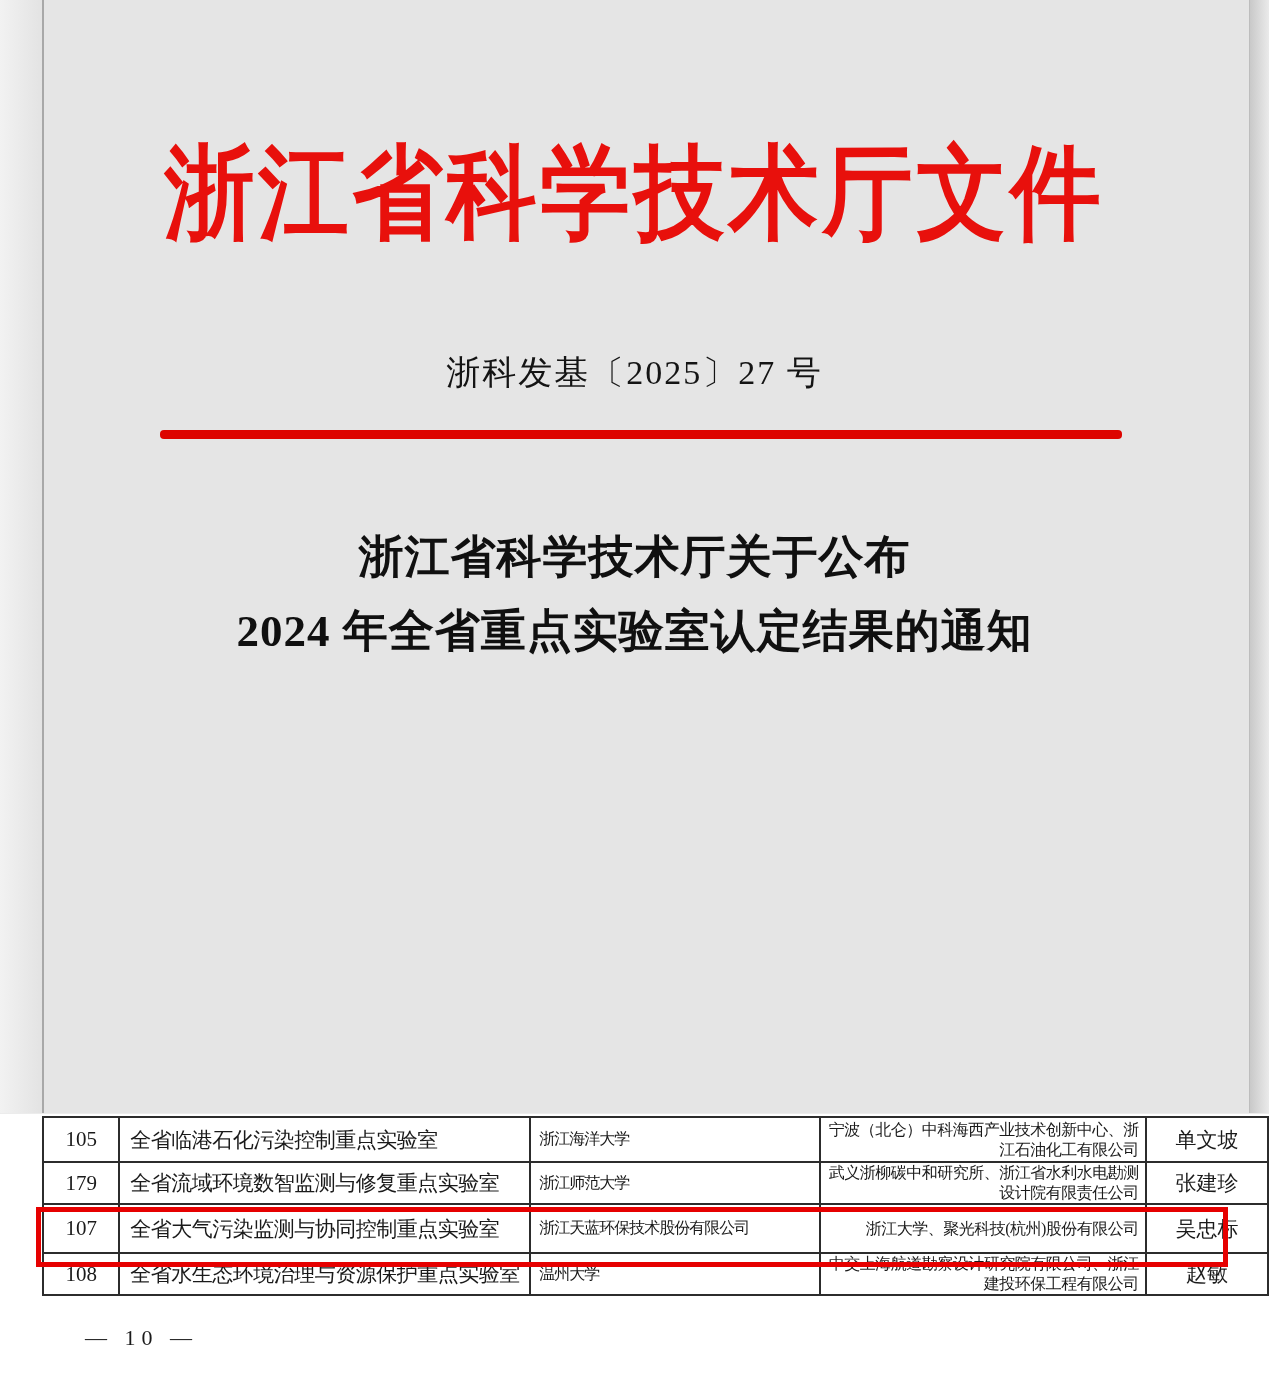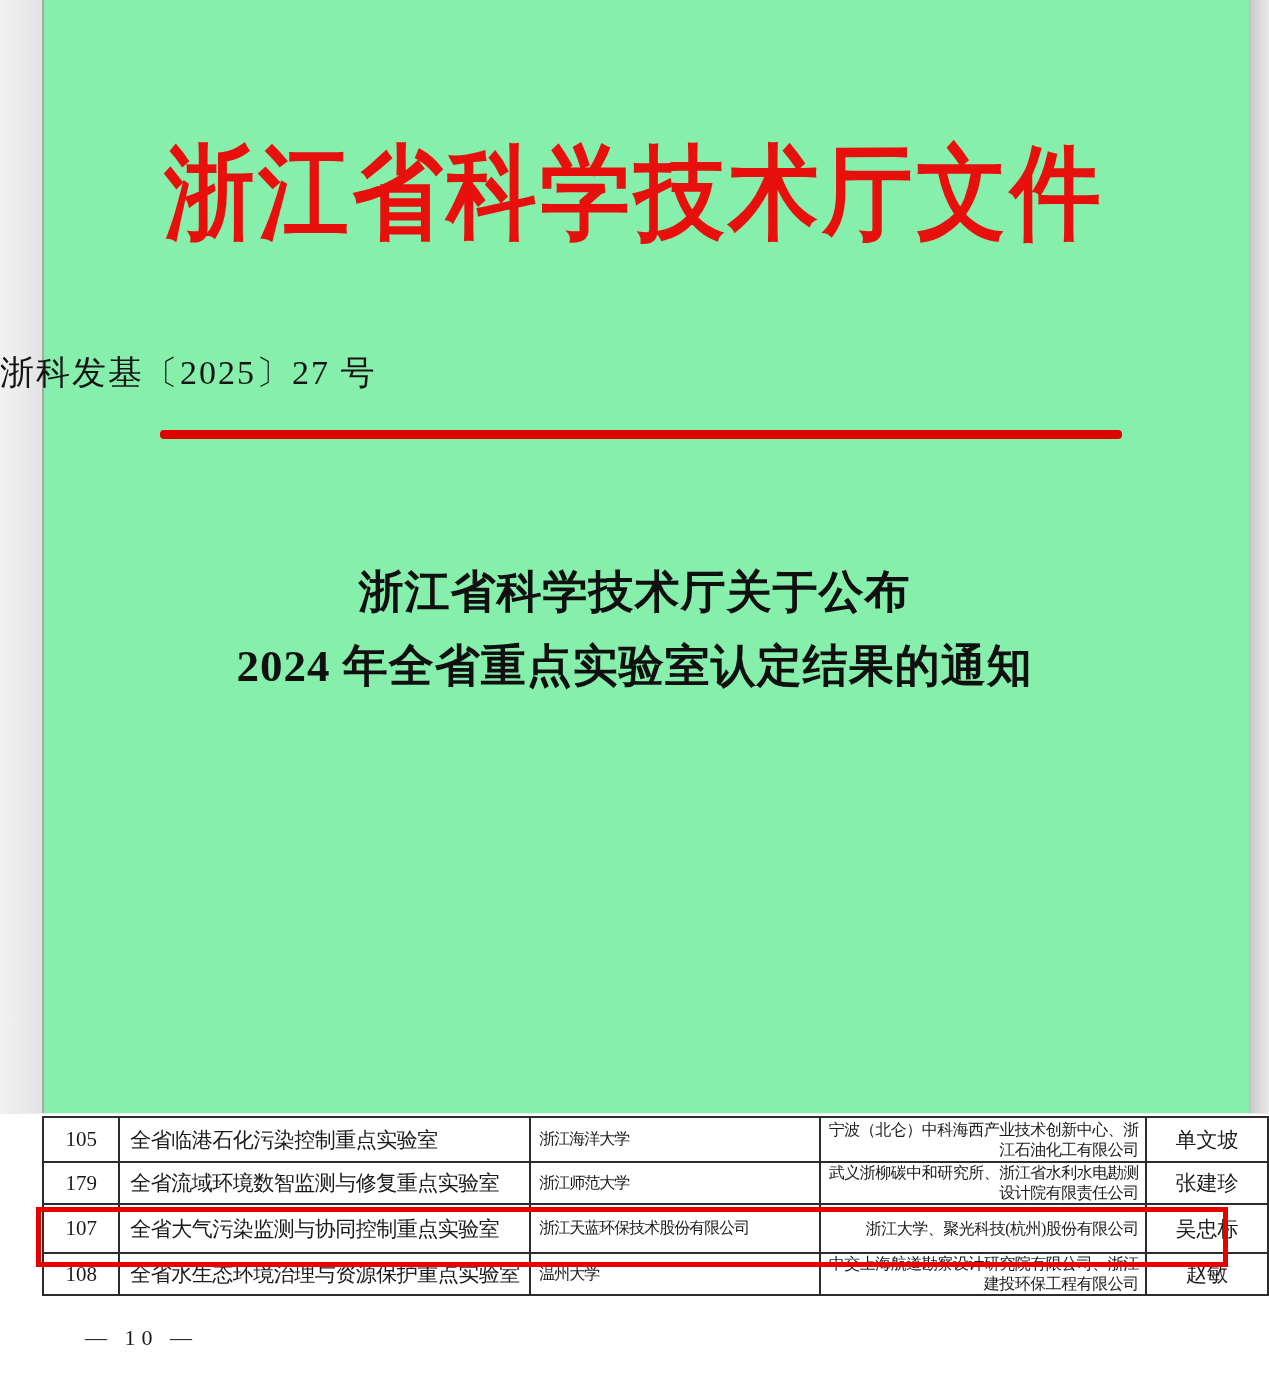--- a/index.html
+++ b/index.html
@@ -1,43 +1,43 @@
 <!DOCTYPE html>
 <html><head>
 <meta charset="utf-8">
 <style>
   html,body{margin:0;padding:0;background:#ffffff;}
   .screen{
     position:relative;width:1269px;height:1386px;overflow:hidden;
-    background:#86efac;
+    background:#e5e5e5;
     font-family:"Liberation Serif","DejaVu Serif",serif;
     color:#111;
   }
   
   .margin-strip{position:absolute;top:0;height:1113px;}
   .margin-left{left:0;width:42px;background:linear-gradient(to right,#f2f2f2,#e3e3e3);border-right:2px solid #a8a8a8;}
   .margin-right{left:1249px;width:20px;background:linear-gradient(to right,#c9c9c9,#ececec);border-left:1px solid #bdbdbd;}
 
   .doc-header-title{
     position:absolute;left:0;top:142px;width:100%;
     text-align:center;color:#e8100c;font-weight:bold;
     font-size:90px;letter-spacing:4px;line-height:1.0;
     transform:scaleY(1.14);transform-origin:top center;
     white-space:nowrap;
   }
   .doc-number{
     position:absolute;left:0;top:350px;width:100%;
-    font-size:34px;letter-spacing:2px;color:#141414;
+    text-align:center;font-size:34px;letter-spacing:2px;color:#141414;
   }
   .red-divider{
     position:absolute;left:160px;top:430px;width:962px;height:9px;
     background:#dd0400;border-radius:4px;
   }
   .notice-title{position:absolute;left:0;width:100%;text-align:center;
-    font-size:45px;font-weight:bold;color:#101010;letter-spacing:1px;white-space:nowrap;margin-top:35px;}
+    font-size:45px;font-weight:bold;color:#101010;letter-spacing:1px;white-space:nowrap;}
   .notice-line1{top:527px;}
   .notice-line2{top:601px;}
 
   .salutation{
     position:absolute;left:205px;top:720px;width:912px;
     font-size:38px;color:#0d0d0d;letter-spacing:1px;
   }
   .body-par{position:absolute;left:205px;top:778px;width:912px;}
   .body-line{
     height:57px;line-height:57px;font-size:38px;color:#0d0d0d;

